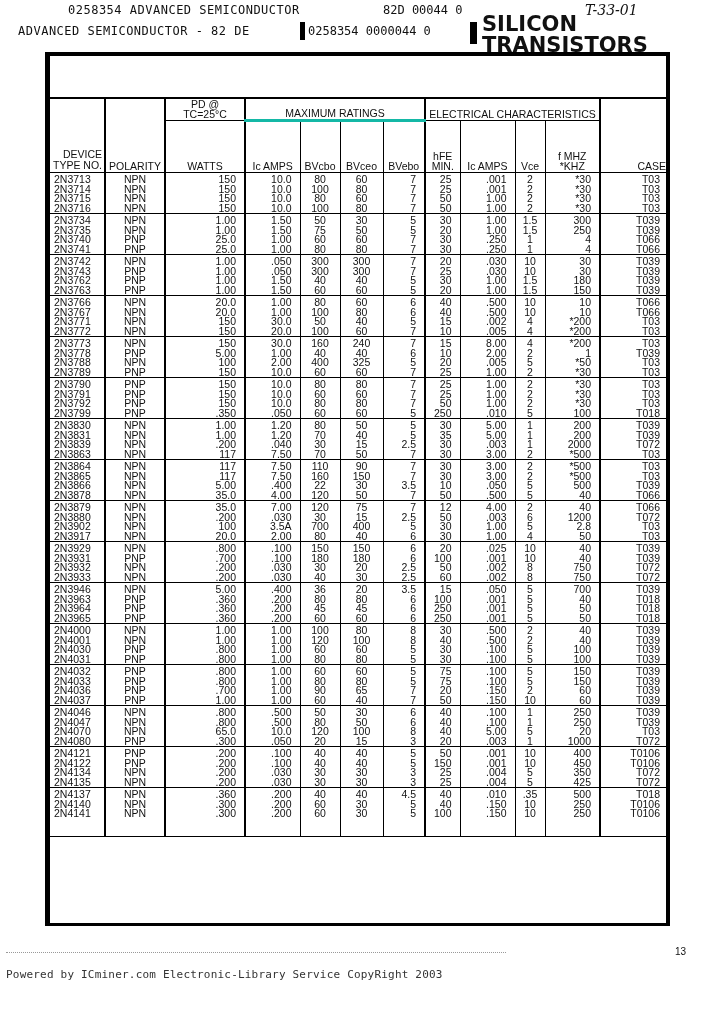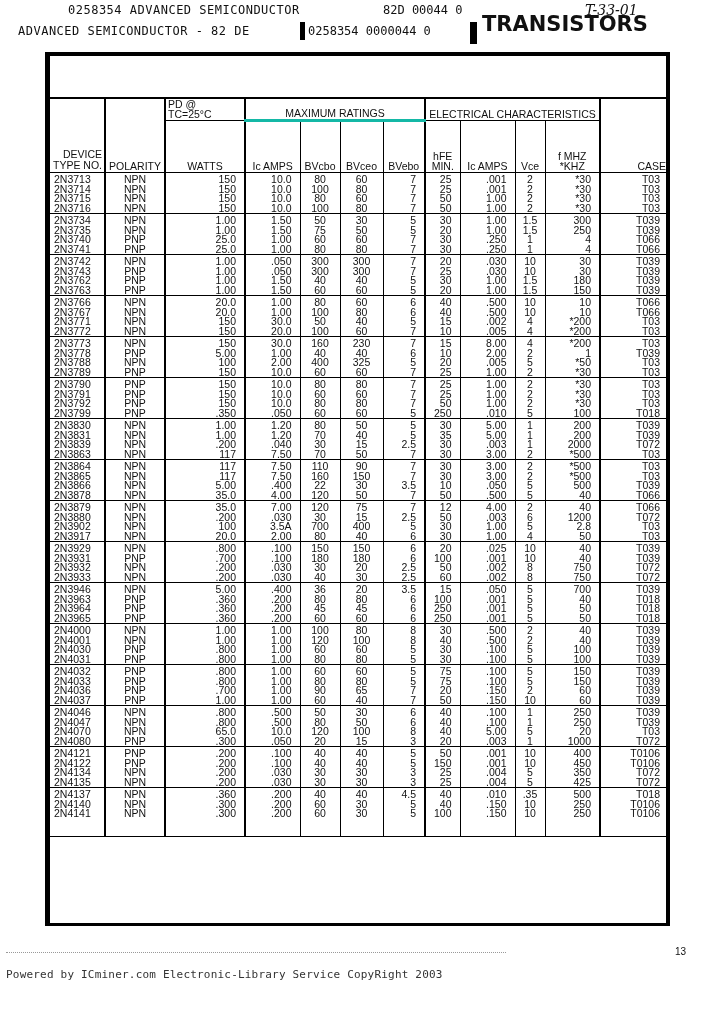--- a/index.html
+++ b/index.html
@@ -33,20 +33,21 @@
   <span class="hdr1 mono">0258354 ADVANCED SEMICONDUCTOR</span>
   <span class="hdr1b mono">82D 00044   0</span>
   <span class="hdr1c">T-33-01</span>
 </div>
 <div>
   <span class="hdr2 mono">ADVANCED SEMICONDUCTOR -   82  DE</span>
   <div class="blk1"></div>
   <span class="mono" style="position:absolute;left:308px;top:24px;font-size:12px;">0258354 0000044 0</span>
   <div class="blk2"></div>
   <div class="title">
+    <div>SILICON</div>
     <div>TRANSISTORS</div>
   </div>
 </div>
 
 <div class="frame"></div>
 
 <table id="tbl">
   <colgroup>
     <col style="width:55px">
       <col style="width:60px">
@@ -58,21 +59,21 @@
       <col style="width:35px">
     <col style="width:55px">
       <col style="width:30px">
       <col style="width:55px">
       <col style="width:68px">
   </colgroup>
   <thead>
     <tr class="top-line">
       <th rowspan="2" style="text-align:right;border-top:1px solid #000;line-height:11px;">DEVICE TYPE NO.</th>
       <th rowspan="2" class="blt" style="border-top:1px solid #000;">POLARITY</th>
-      <th class="blt" style="border-top:1px solid #000;border-bottom:1px solid #000;text-align:left;">PD @ TC=25°C</th>
+      <th class="blt" style="border-top:1px solid #000;border-bottom:1px solid #000;text-align:center;">PD @ TC=25°C</th>
       <th colspan="4" class="blt" style="border-top:1px solid #000;border-bottom:3px solid #14b8a6;">MAXIMUM RATINGS</th>
       <th colspan="4" class="blt" style="border-top:1px solid #000;border-bottom:1px solid #000;">ELECTRICAL CHARACTERISTICS</th>
       <th rowspan="2" class="blt" style="border-top:1px solid #000;text-align:right;">CASE</th>
     </tr>
     <tr style="height:52px;">
       <th class="blt">WATTS</th>
       <th class="blt">Ic AMPS</th>
       <th class="bl">BVcbo</th>
       <th class="bl">BVceo</th>
       <th class="bl">BVebo</th>
@@ -306,21 +307,21 @@
         <td class="bl">4</td>
         <td class="bl r">*200</td>
         <td class="blt r">T03</td>
       </tr>
       <tr class="gstart">
         <td class="l">2N3773</td>
         <td class="blt">NPN</td>
         <td class="blt r">150</td>
         <td class="blt r">30.0</td>
         <td class="bl">160</td>
-        <td class="bl">230</td>
+        <td class="bl">240</td>
         <td class="bl r">7</td>
         <td class="blt r">15</td>
         <td class="bl r">8.00</td>
         <td class="bl">4</td>
         <td class="bl r">*200</td>
         <td class="blt r">T03</td>
       </tr>
       <tr>
         <td class="l">2N3778</td>
         <td class="blt">PNP</td>

